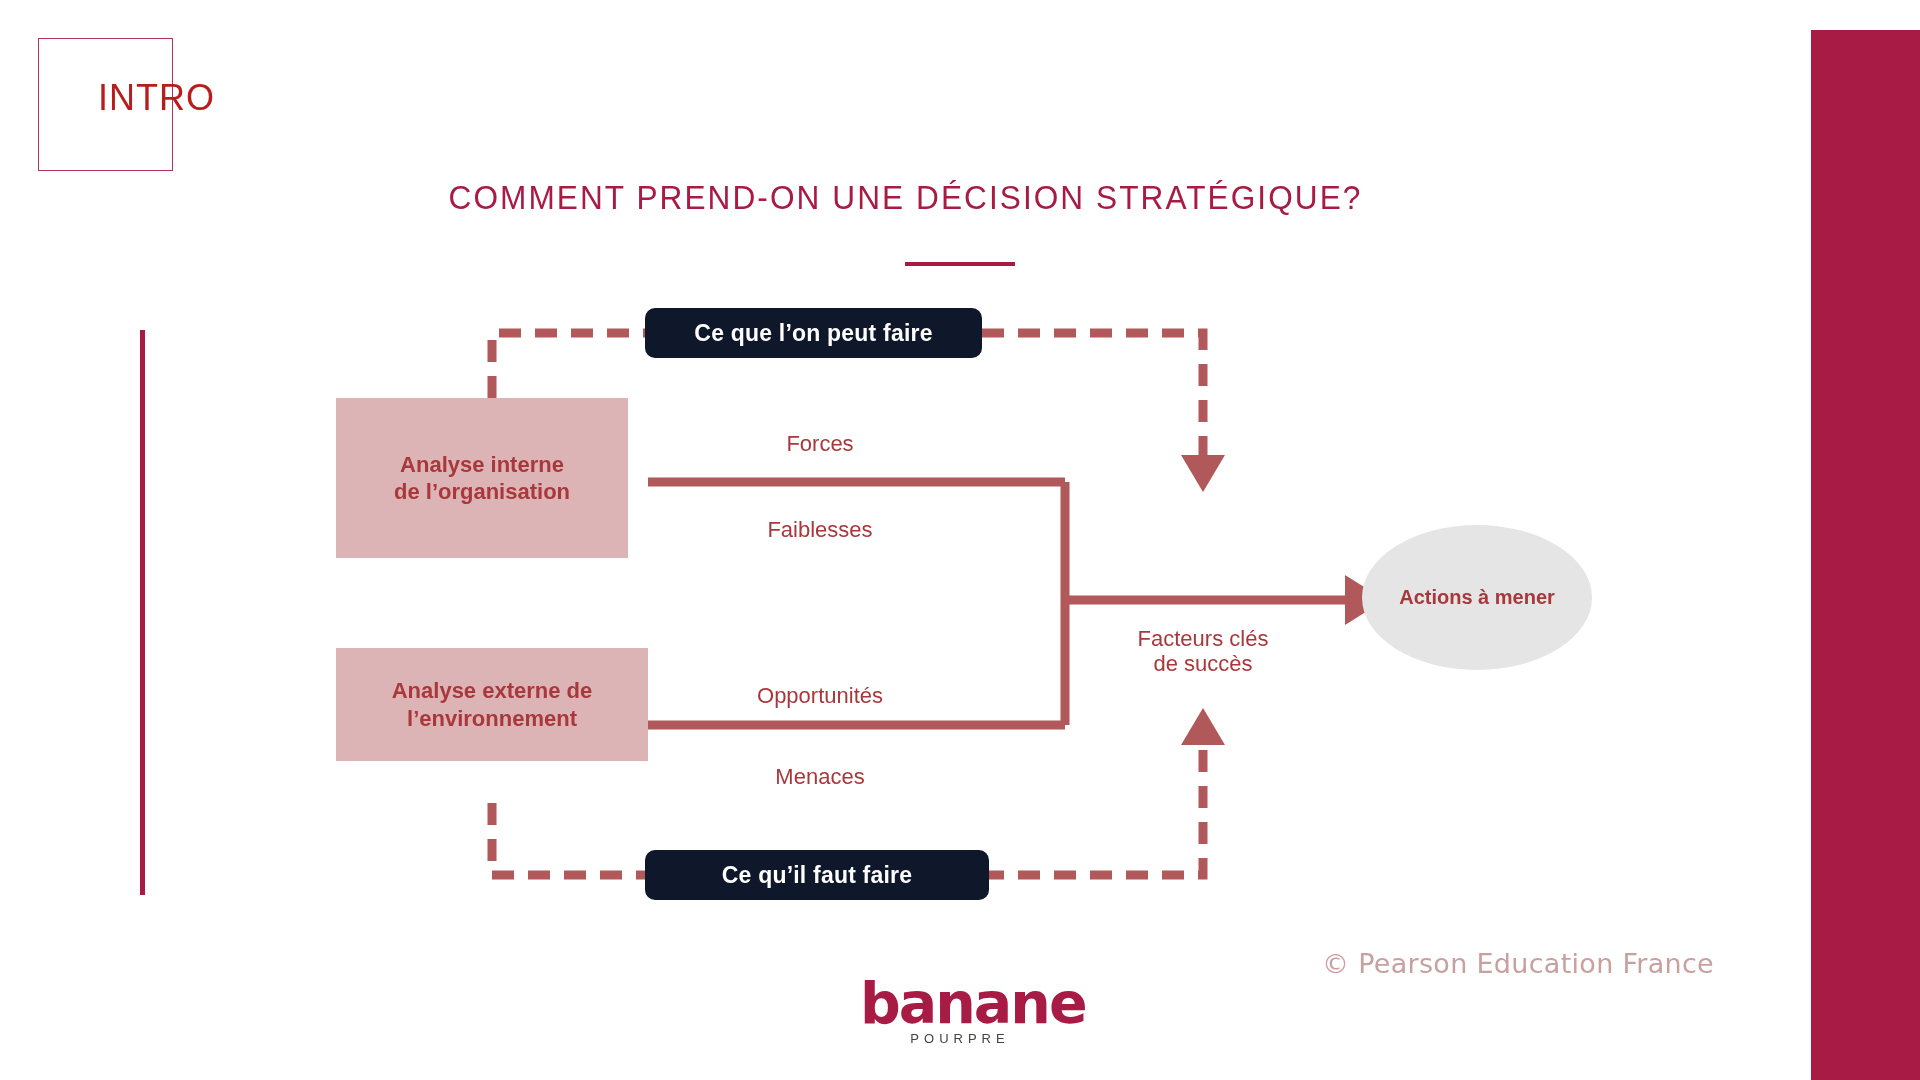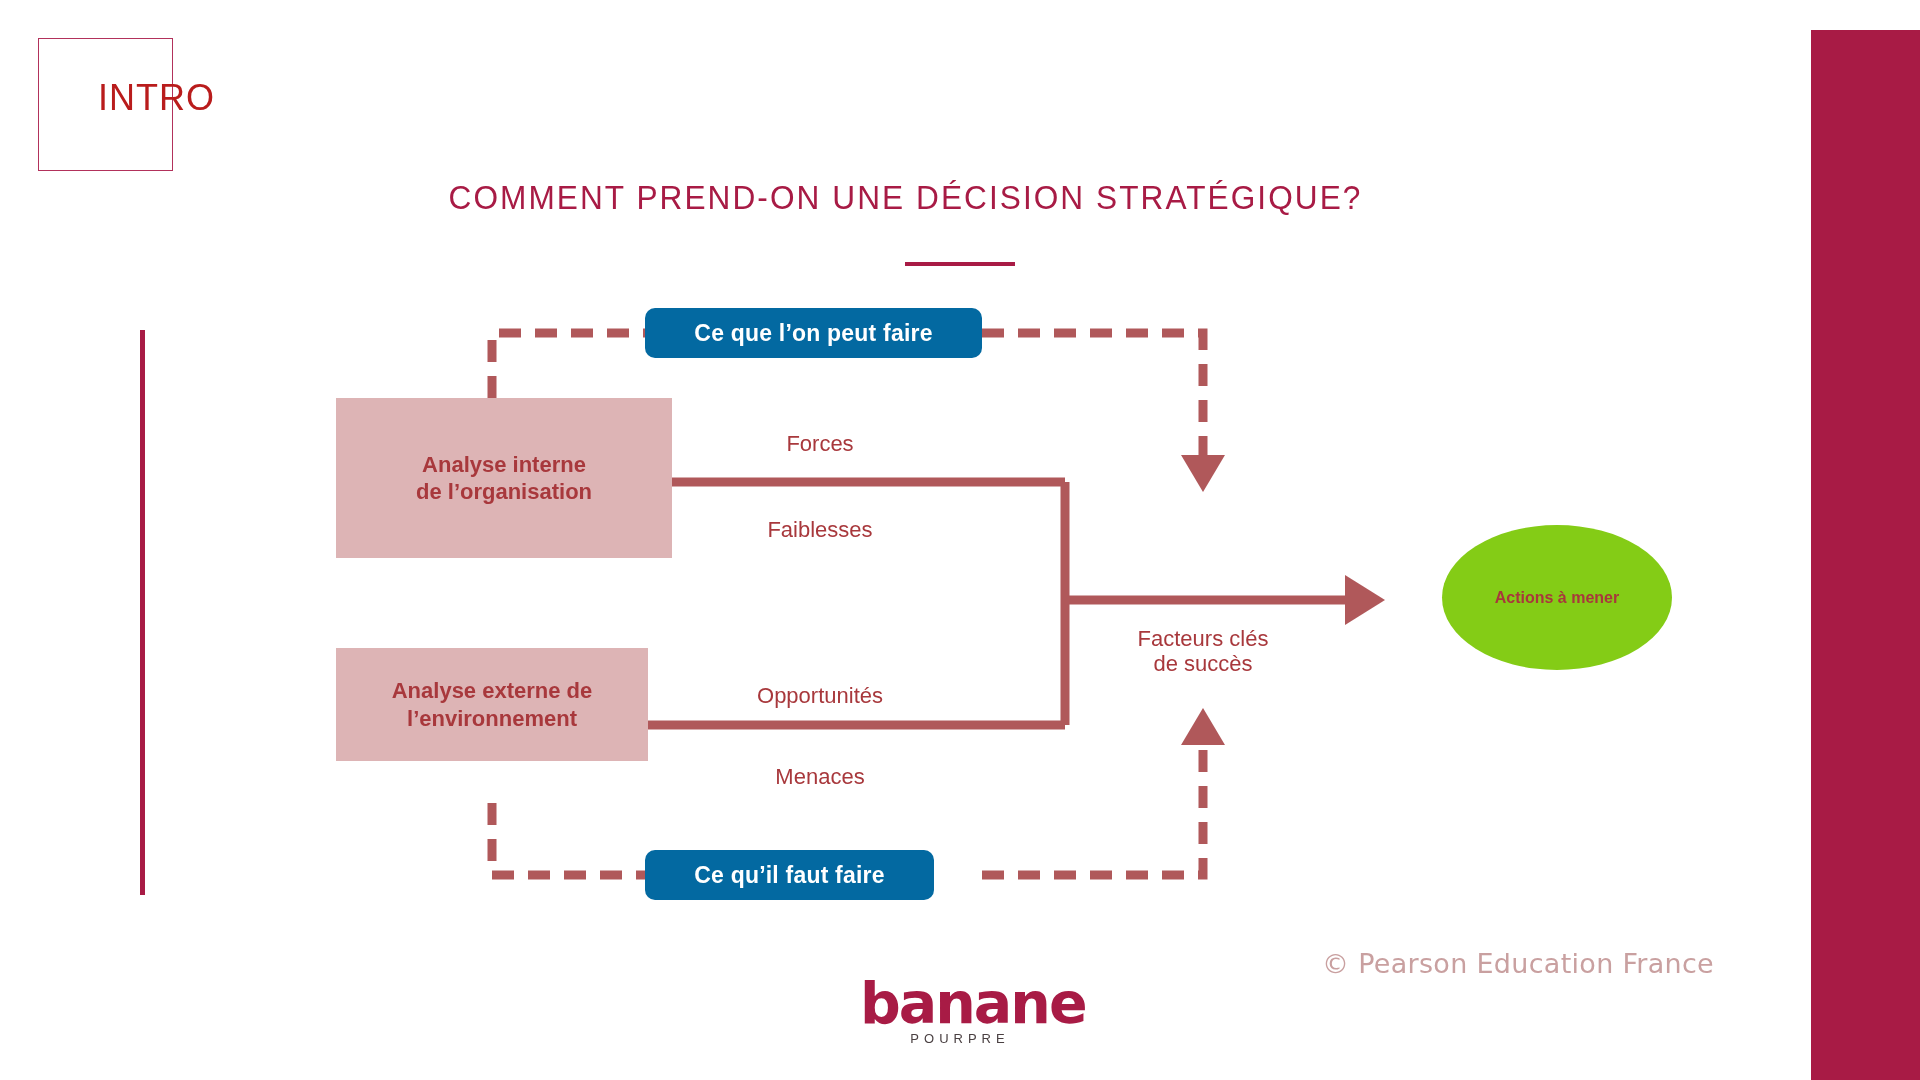--- a/index.html
+++ b/index.html
@@ -37,43 +37,43 @@
   #title-rule{
     position:absolute;left:905px;top:262px;width:110px;height:4px;
     background:#a81b45;
   }
   
   #diagram{
     position:absolute;left:0;top:0;width:1920px;height:1080px;
   }
   #diagram svg{position:absolute;left:0;top:0;}
   .pill{
-    position:absolute;border-radius:10px;background:#0369a1;
+    position:absolute;border-radius:10px;background:#0f172a;
     display:flex;align-items:center;justify-content:center;
     color:#ffffff;font-weight:bold;font-size:23px;letter-spacing:0.2px;
   }
   .analysis-box{
     position:absolute;background:#ddb4b5;
     display:flex;align-items:center;justify-content:center;
     color:#a8383c;font-weight:bold;font-size:22px;line-height:1.25;
     text-align:center;
   }
   .swot-label{
     position:absolute;color:#a8383c;font-size:22px;font-weight:400;
     text-align:center;line-height:1.12;white-space:nowrap;
   }
   .center-label{
     position:absolute;color:#a8383c;font-size:22px;font-weight:400;
     text-align:center;line-height:1.12;
   }
   #ellipse-actions{
-    position:absolute;left:1442px;top:525px;width:230px;height:145px;
-    border-radius:50%;background:#84cc16;
+    position:absolute;left:1362px;top:525px;width:230px;height:145px;
+    border-radius:50%;background:#e5e5e5;
     display:flex;align-items:center;justify-content:center;
-    color:#a8383c;font-weight:bold;font-size:16px;white-space:nowrap;
+    color:#a8383c;font-weight:bold;font-size:20px;white-space:nowrap;
   }
   
   #copyright{
     position:absolute;left:1322px;top:948px;
     color:#c9a0a0;font-size:27px;font-weight:400;letter-spacing:0.3px;
     white-space:nowrap;font-family:"DejaVu Sans",sans-serif;
   }
   #logo{
     position:absolute;left:860px;top:978px;width:200px;text-align:center;
   }
@@ -125,25 +125,25 @@
 
       <path d="M 1065 600 L 1345 600"></path>
     </g>
     <polygon points="1345,575 1345,625 1385,600" fill="#b0585a"></polygon>
   </svg>
 
   <div class="pill" style="left:645px;top:308px;width:337px;height:50px;">
     <span>Ce que l’on peut faire</span>
   </div>
 
-  <div class="pill" style="left:645px;top:850px;width:289px;height:50px;">
+  <div class="pill" style="left:645px;top:850px;width:344px;height:50px;">
     <span>Ce qu’il faut faire</span>
   </div>
 
-  <div class="analysis-box" style="left:336px;top:398px;width:336px;height:160px;">
+  <div class="analysis-box" style="left:336px;top:398px;width:292px;height:160px;">
     <div>
       <div>Analyse interne</div>
       <div>de l’organisation</div>
     </div>
   </div>
 
   <div class="analysis-box" style="left:336px;top:648px;width:312px;height:113px;">
     <div>
       <div>Analyse externe de</div>
       <div>l’environnement</div>

